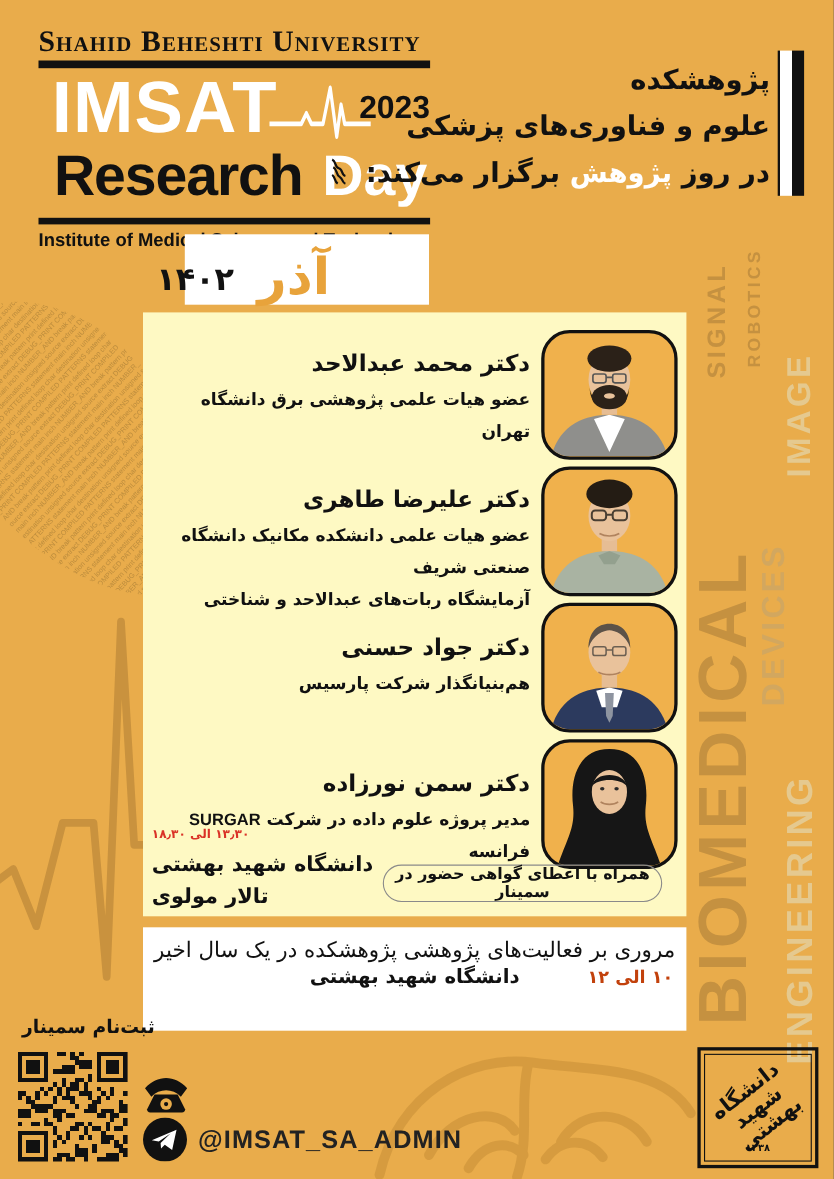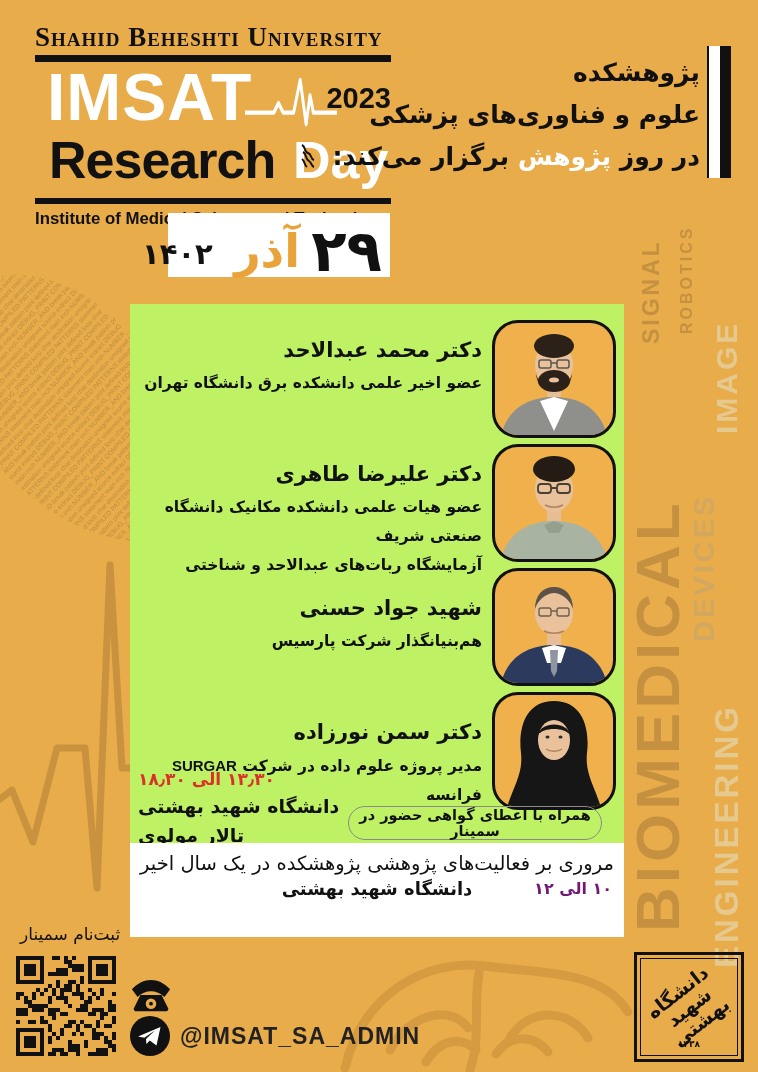--- a/index.html
+++ b/index.html
@@ -45,47 +45,47 @@
   .announce .hl{color:#fff;}
   .bars{position:absolute;top:46px;right:27px;width:24px;height:132px;z-index:2;
     background:linear-gradient(to right,#111 0 2px,#fff 2px 13px,#111 13px 24px);}
   
   .datebox{position:absolute;left:168px;top:213px;width:222px;height:64px;background:#fff;z-index:2;}
   .datebox span{position:absolute;font-family:"DejaVu Sans",sans-serif;font-weight:bold;}
   .d-day{right:8px;bottom:-4px;font-size:58px;color:#111;line-height:60px;}
   .d-month{right:90px;bottom:2px;font-size:46px;color:#E8A33B;line-height:48px;}
   .d-year{left:-26px;bottom:8px;font-size:29px;color:#111;line-height:30px;}
   
-  .card-main{position:absolute;left:130px;top:284px;width:494px;height:549px;background:#bef264;z-index:2;margin-top:20px;}
+  .card-main{position:absolute;left:130px;top:284px;width:494px;height:549px;background:#fef9c3;z-index:2;}
   .speaker{position:absolute;left:0;width:100%;height:122px;}
   .photo{position:absolute;right:8px;top:8px;width:118px;height:112px;border:3px solid #111;
     border-radius:26px;background:#F0B14C;overflow:hidden;}
   .sp-text{position:absolute;right:142px;left:6px;top:26px;text-align:right;direction:rtl;
     font-family:"DejaVu Sans",sans-serif;color:#111;}
   .sp-text.solo{top:36px;}
   .sp-name{font-size:21px;font-weight:bold;margin-bottom:7px;}
   .sp-line{font-size:15.5px;font-weight:bold;line-height:29px;}
   .latin{font-family:"Liberation Sans",sans-serif;font-weight:bold;font-size:15px;}
   .sess1{position:absolute;left:8px;top:462px;direction:rtl;text-align:left;
     font-family:"DejaVu Sans",sans-serif;width:210px;}
-  .sess1 .time{color:#DA3227;font-weight:bold;font-size:17px;line-height:26px;}
+  .sess1 .time{color:#DA3227;font-weight:bold;font-size:11px;line-height:26px;}
   .sess1 .venue{font-weight:bold;font-size:19px;line-height:29px;color:#111;}
   .pill{position:absolute;left:218px;top:502px;width:252px;height:32px;border:1.5px solid #8a8a8a;
     border-radius:17px;display:flex;align-items:center;justify-content:center;
     font-family:"DejaVu Sans",sans-serif;font-weight:bold;font-size:14.5px;direction:rtl;color:#111;text-align:center;}
   
   .card-low{position:absolute;left:130px;top:843px;width:494px;height:94px;background:#fff;
     direction:rtl;font-family:"DejaVu Sans",sans-serif;color:#111;z-index:2;}
   .low-title{margin-top:9px;text-align:center;font-size:19.5px;}
   .low-row{position:relative;text-align:center;font-weight:bold;font-size:18px;margin-top:3px;}
-  .low-time{position:absolute;right:12px;top:1px;color:#701a75;font-size:16px;font-weight:bold;}
+  .low-time{position:absolute;right:12px;top:1px;color:#c2410c;font-size:16px;font-weight:bold;}
   .low-venue2{text-align:center;font-weight:bold;font-size:18px;}
   
   .reg-label{position:absolute;left:20px;top:924px;font-family:"DejaVu Sans",sans-serif;
-    font-weight:normal;font-size:17px;color:#111;direction:rtl;z-index:2;}
+    font-weight:bold;font-size:17px;color:#111;direction:rtl;z-index:2;}
   .qr{position:absolute;left:16px;top:956px;width:100px;height:100px;z-index:2;}
   .phone-icon{position:absolute;left:128px;top:978px;z-index:2;}
   .phone-num{position:absolute;left:180px;top:988px;font-family:"DejaVu Sans",sans-serif;
     font-size:24px;font-weight:bold;color:#111;direction:ltr;letter-spacing:2px;z-index:2;}
   .tg-icon{position:absolute;left:130px;top:1016px;width:40px;height:40px;z-index:2;}
   .tg-handle{position:absolute;left:180px;top:1023px;font-size:23px;font-weight:bold;color:#222;
     letter-spacing:1px;z-index:2;}
   
   .seal{position:absolute;left:634px;top:952px;width:104px;height:104px;border:3px solid #111;z-index:3;}
   .seal::after{content:"";position:absolute;inset:3px;border:1.5px solid #111;}
@@ -146,21 +146,20 @@
   </div>
 
   <div class="announce">
     <div>پژوهشکده</div>
     <div>علوم و فناوری‌های پزشکی</div>
     <div><span>در روز </span><span class="hl">پژوهش</span><span> برگزار می‌کند:</span></div>
   </div>
   <div class="bars"></div>
 
   <div class="datebox">
-    <span class="d-day">۲۹</span>
     <span class="d-month">آذر</span>
     <span class="d-year">۱۴۰۲</span>
   </div>
 
   <div class="card-main">
 
     <div class="speaker" style="top:8px;">
       <div class="photo">
         <svg width="118" height="112" viewBox="0 0 118 112">
           <path d="M6,112 C14,82 38,74 59,74 C80,74 104,82 112,112 Z" fill="#8f8f8c"></path>
@@ -173,21 +172,21 @@
           <ellipse cx="59" cy="57" rx="5" ry="2.5" fill="#e9c29b"></ellipse>
           <g fill="none" stroke="#555" stroke-width="1.5">
               <rect x="44" y="37" width="12" height="8" rx="2"></rect>
               <rect x="62" y="37" width="12" height="8" rx="2"></rect>
               <line x1="56" y1="40" x2="62" y2="40"></line>
             </g>
         </svg>
       </div>
       <div class="sp-text">
         <div class="sp-name">دکتر محمد عبدالاحد</div>
-        <div class="sp-line">عضو اخیر علمی دانشکده برق دانشگاه تهران</div>
+        <div class="sp-line">عضو هیات علمی پژوهشی برق دانشگاه تهران</div>
       </div>
     </div>
 
     <div class="speaker" style="top:132px;">
       <div class="photo">
         <svg width="118" height="112" viewBox="0 0 118 112">
           <path d="M6,112 C14,82 38,74 59,74 C80,74 104,82 112,112 Z" fill="#a9b3a2"></path>
           <path d="M49,78 L59,74 L69,78 L64,86 L54,86 Z" fill="#93a08e"></path>
           <rect x="52" y="56" width="14" height="18" fill="#e6bd94"></rect>
           <ellipse cx="59" cy="42" rx="19" ry="23" fill="#e9c29b"></ellipse>
@@ -218,21 +217,21 @@
           <path d="M40,38 C40,24 48,16 59,16 C70,16 78,24 78,38 C74,26 64,22 59,22 C54,22 44,26 40,38 Z" fill="#5c5248"></path>
           <path d="M49,60 C54,63 64,63 69,60" fill="none" stroke="#b0835e" stroke-width="1.5"></path>
           <g fill="none" stroke="#6b5f52" stroke-width="1.4">
               <rect x="44" y="37" width="12" height="8" rx="2"></rect>
               <rect x="62" y="37" width="12" height="8" rx="2"></rect>
               <line x1="56" y1="40" x2="62" y2="40"></line>
             </g>
         </svg>
       </div>
       <div class="sp-text solo">
-        <div class="sp-name">شهید جواد حسنی</div>
+        <div class="sp-name">دکتر جواد حسنی</div>
         <div class="sp-line">هم‌بنیانگذار شرکت پارسیس</div>
       </div>
     </div>
 
     <div class="speaker" style="top:380px;">
       <div class="photo">
         <svg width="118" height="112" viewBox="0 0 118 112">
           <path d="M59,6 C30,6 23,34 26,58 C28,78 20,88 12,112 L106,112 C98,88 90,78 92,58 C95,34 88,6 59,6 Z" fill="#161616"></path>
           <ellipse cx="59" cy="45" rx="16" ry="20" fill="#e9c29b"></ellipse>
           <path d="M43,40 C45,26 73,26 75,40 C70,32 48,32 43,40 Z" fill="#161616"></path>

